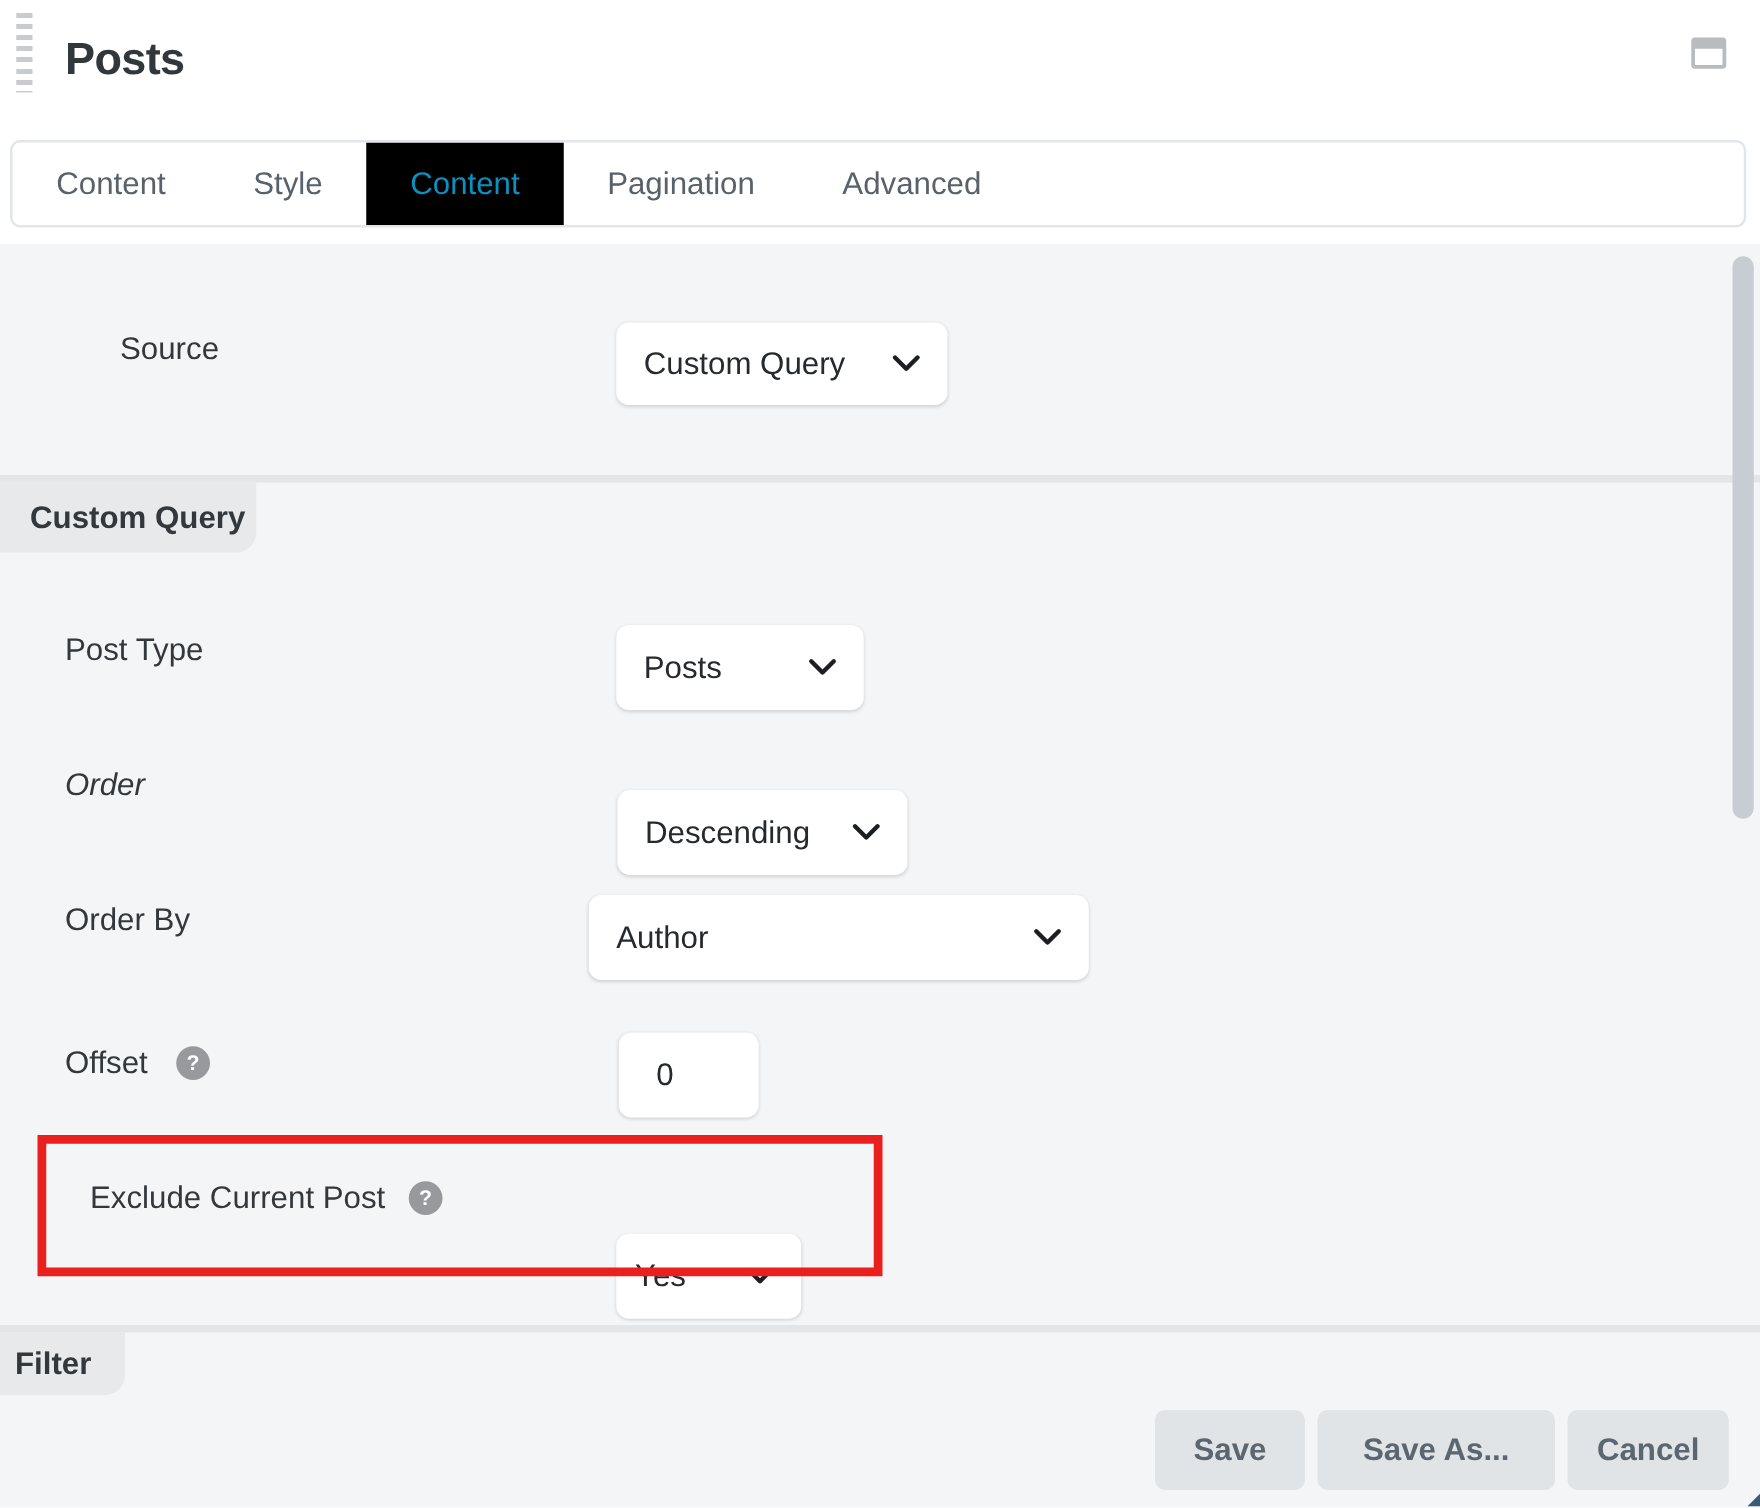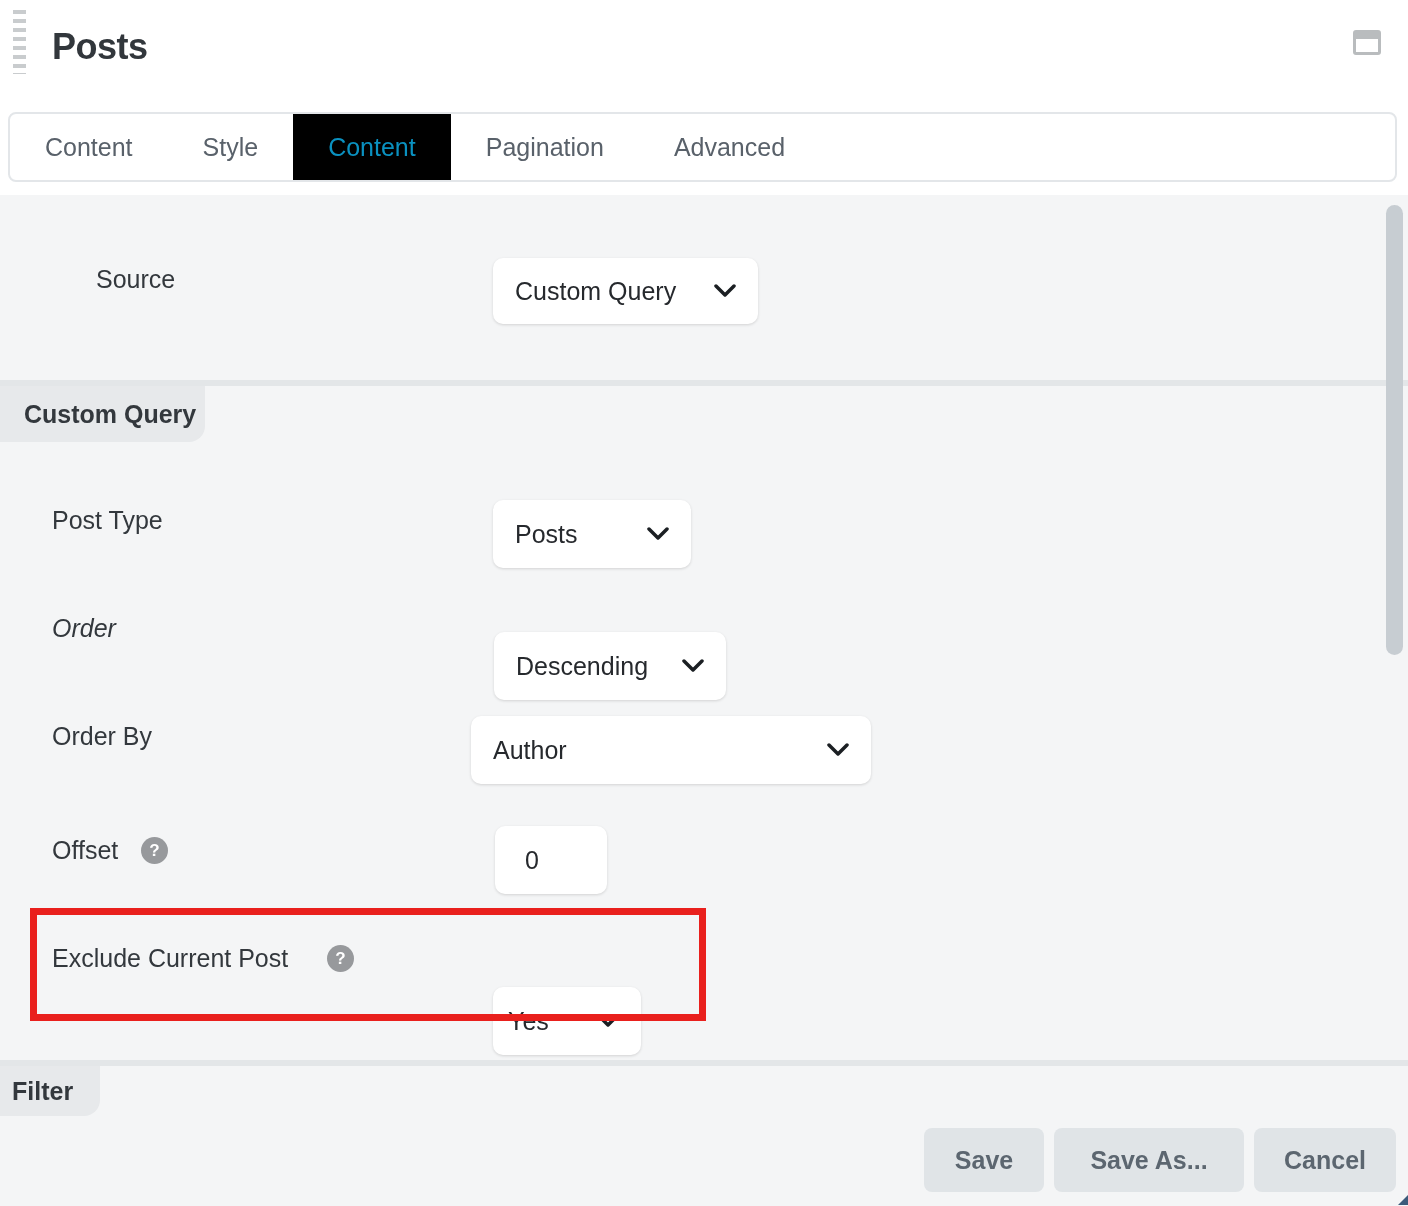--- a/index.html
+++ b/index.html
@@ -106,33 +106,33 @@
     <span>Author</span>
     <svg class="chev" width="22" height="14" viewBox="0 0 22 14">
       <polyline points="2,2 11,11 20,2" fill="none" stroke="#1b1f23" stroke-width="3.5" stroke-linecap="round" stroke-linejoin="round"></polyline>
     </svg>
   </div>
 
   <div class="field-label" style="top:836px;">Offset</div>
   <div class="help-icon" style="left:141px; top:837px;">?</div>
   <input class="text-input" style="left: 495px; top: 826px; width: 112px; height: 68px;" type="text" value="0">
 
-  <div class="field-label" style="top:944px;">Exclude Current Post</div>
+  <div class="field-label" style="top:944px;margin-left:20px;">Exclude Current Post</div>
   <div class="help-icon" style="left:327px; top:945px;">?</div>
   <div class="dropdown" style="left:493px; top:987px; width:148px; height:68px;padding-left:15px;">
     <span>Yes</span>
     <svg class="chev" width="22" height="14" viewBox="0 0 22 14">
       <polyline points="2,2 11,11 20,2" fill="none" stroke="#1b1f23" stroke-width="3.5" stroke-linecap="round" stroke-linejoin="round"></polyline>
     </svg>
   </div>
   <div class="highlight-box"></div>
 
   <div class="section-divider" style="top:1060px;"></div>
   <div class="section-chip" style="top:1066px; width:100px; height:50px;padding-left:12px;">Filter</div>
 
   <button class="footer-btn" style="left:924px; width:120px;">Save</button>
   <button class="footer-btn" style="left:1054px; width:190px;">Save As...</button>
-  <button class="footer-btn" style="left:1254px; width:142px;">Cancel</button>
+  <button class="footer-btn" style="left:1254px; width:129px;">Cancel</button>
 
   <div class="scroll-thumb"></div>
   <div class="resize-grip"></div>
 
 </div>
 
 </body></html>

